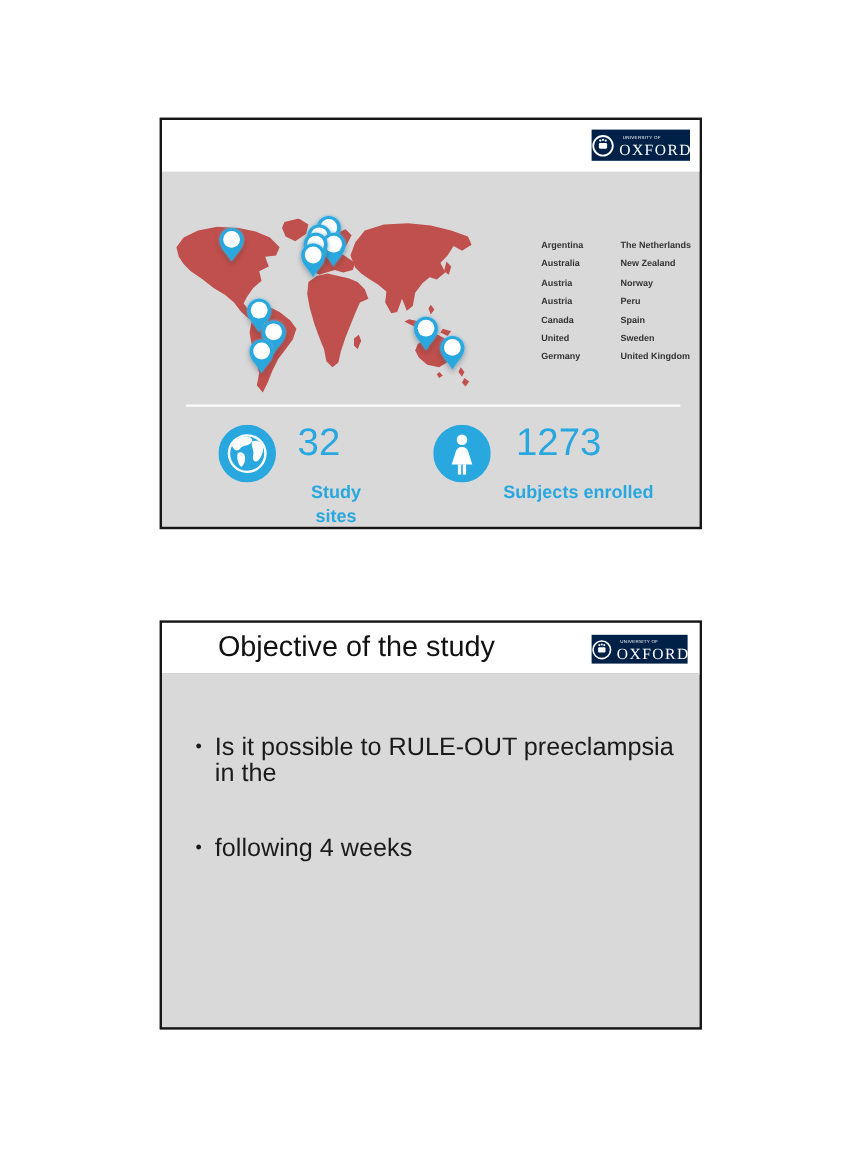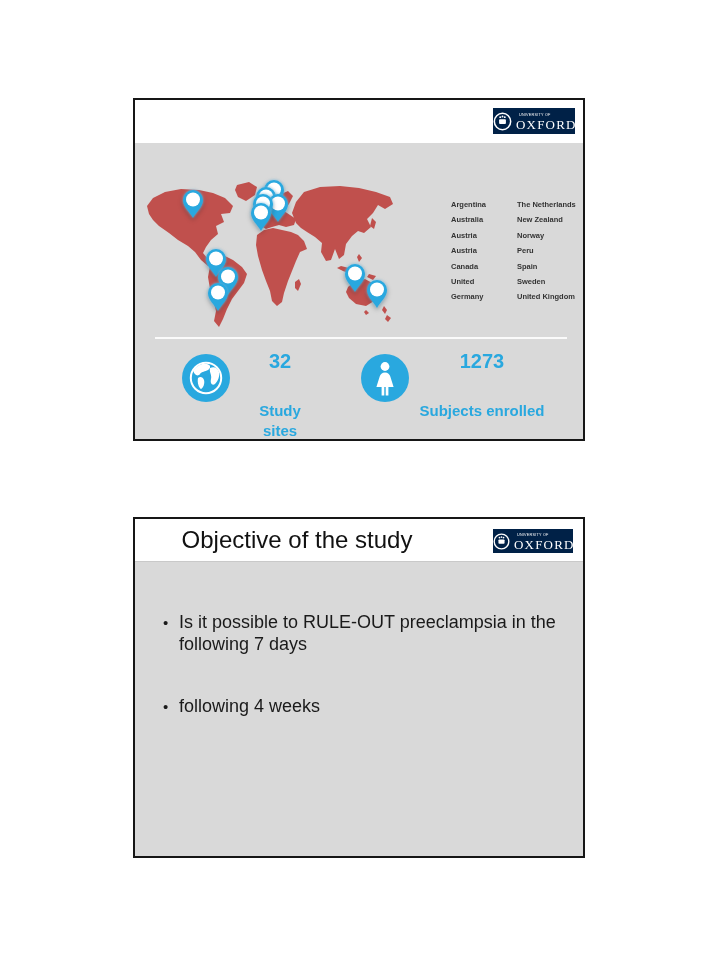--- a/index.html
+++ b/index.html
@@ -44,30 +44,30 @@
   .country-col.c1{left:281px;width:64px;}
   .country-col.c2{left:347px;width:90px;}
   .country{height:15.4px;line-height:15.4px;font-size:7.5px;font-weight:bold;color:#333;white-space:nowrap;}
 
   .divider{position:absolute;left:20px;top:237px;width:412px;height:2px;background:rgba(255,255,255,.85);}
 
   
   .stat-circle{position:absolute;width:48px;height:48px;}
   .stat1-circle{left:47px;top:254px;}
   .stat2-circle{left:226px;top:254px;}
-  .stat-value{position:absolute;text-align:center;font-size:20px;font-weight:bold;color:var(--accent-blue,#29A8DF);}
+  .stat-value{position:absolute;font-size:32px;font-weight:normal;color:var(--accent-blue,#29A8DF);}
   .stat1-value{left:113px;top:250px;width:64px;}
   .stat2-value{left:295px;top:250px;width:104px;}
   .stat-label{position:absolute;text-align:center;font-size:15px;font-weight:bold;color:var(--accent-blue,#29A8DF);line-height:20px;white-space:pre-line;margin-top:24px;}
   .stat1-label{left:113px;top:277px;width:64px;}
   .stat2-label{left:275px;top:277px;width:144px;}
 
   
   .bullets{position:absolute;left:26px;top:93px;width:404px;list-style:none;}
-  .bullets li{position:relative;padding-left:18px;margin-bottom:41px;font-size:18px;line-height:21.5px;color:#1a1a1a;}
+  .bullets li{position:relative;padding-left:18px;margin-bottom:41px;font-size:21px;line-height:21.5px;color:#1a1a1a;}
   .bullets li::before{content:"\2022";position:absolute;left:2px;top:0;font-size:15px;}
 </style>
 </head>
 <body>
 
 <div class="page">
 
   <div class="slide" id="slide1">
     <div class="topband"></div>
 
@@ -225,21 +225,20 @@
       </svg>
       <div class="logo-text">
         <span class="logo-small">UNIVERSITY OF</span>
         <span class="logo-large">OXFORD</span>
       </div>
     </div>
 
     <ul class="bullets">
         <li>
           <div>Is it possible to RULE-OUT preeclampsia in the</div>
-          <div>following 7 days</div>
         </li>
         <li>
           <div>following 4 weeks</div>
         </li>
       </ul>
   </div>
 
 </div>
 
 </body></html>

